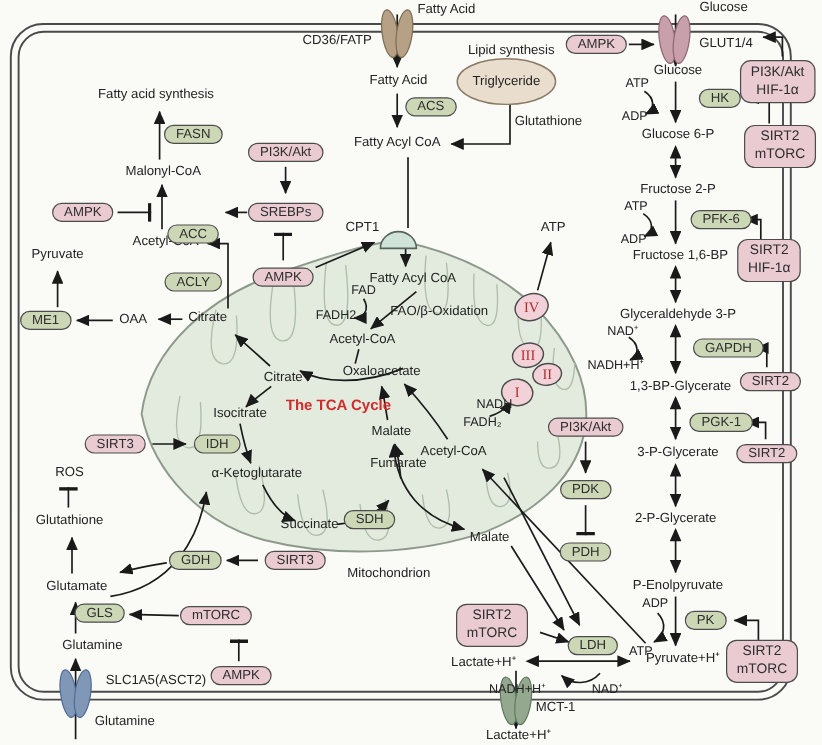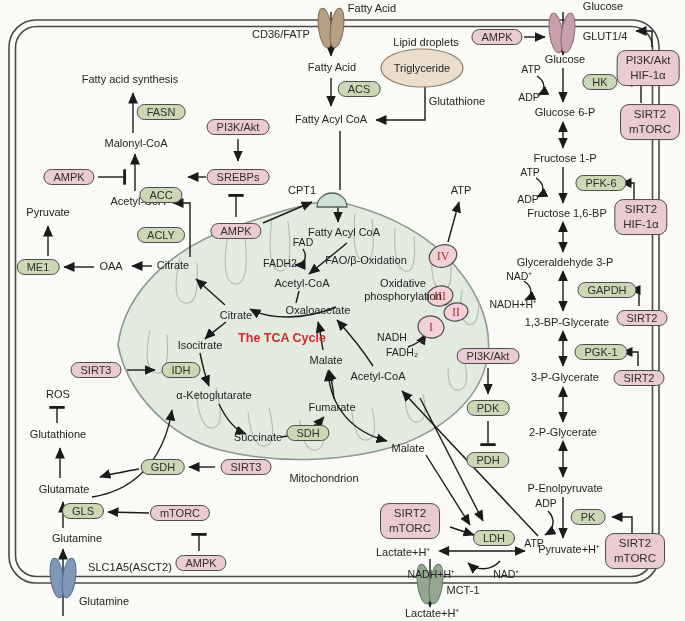--- a/index.html
+++ b/index.html
@@ -186,21 +186,21 @@
 
 <div class="t" style="left:372px;top:8px">Fatty Acid</div>
 <div class="t" style="left:281px;top:34px">CD36/FATP</div>
 <div class="t" style="left:603px;top:6px">Glucose</div>
 <div class="t" style="left:605px;top:36px">GLUT1/4</div>
 
 <div class="t" style="left:565px;top:59px">Glucose</div>
 <div class="t small" style="left:531px;top:70px">ATP</div>
 <div class="t small" style="left:529px;top:98px">ADP</div>
 <div class="t" style="left:565px;top:112px">Glucose 6-P</div>
-<div class="t" style="left:565px;top:158px">Fructose 1-P</div>
+<div class="t" style="left:565px;top:158px">Fructose 2-P</div>
 <div class="t small" style="left:530px;top:173px">ATP</div>
 <div class="t small" style="left:528px;top:200px">ADP</div>
 <div class="t" style="left:567px;top:213px">Fructose 1,6-BP</div>
 <div class="t" style="left:565px;top:262px">Glyceraldehyde 3-P</div>
 <div class="t small" style="left:519px;top:277px">NAD⁺</div>
 <div class="t small" style="left:513px;top:305px">NADH+H⁺</div>
 <div class="t" style="left:567px;top:322px">1,3-BP-Glycerate</div>
 <div class="t" style="left:565px;top:377px">3-P-Glycerate</div>
 <div class="t" style="left:563px;top:432px">2-P-Glycerate</div>
 <div class="t" style="left:565px;top:488px">P-Enolpyruvate</div>
@@ -216,45 +216,41 @@
 
 <div class="t" style="left:130px;top:79px">Fatty acid synthesis</div>
 <div class="t" style="left:136px;top:143px">Malonyl-CoA</div>
 <div class="t" style="left:48px;top:212px">Pyruvate</div>
 <div class="t" style="left:138px;top:201px">Acetyl-CoA</div>
 <div class="t" style="left:111px;top:266px">OAA</div>
 <div class="t" style="left:173px;top:265px">Citrate</div>
 <div class="t" style="left:302px;top:190px">CPT1</div>
 
 <div class="t" style="left:332px;top:67px">Fatty Acid</div>
-<div class="t" style="left:426px;top:42px">Lipid droplets</div>
+<div class="t" style="left:426px;top:42px">Lipid synthesis</div>
 <div class="t" style="left:422px;top:68px">Triglyceride</div>
 <div class="t" style="left:457px;top:101px">Glutathione</div>
 <div class="t" style="left:331px;top:119px">Fatty Acyl CoA</div>
 
 <div class="t small" style="left:303px;top:243px">FAD</div>
 <div class="t small" style="left:280px;top:264px">FADH2</div>
 <div class="t" style="left:344px;top:232px">Fatty Acyl CoA</div>
 <div class="t" style="left:366px;top:260px">FAO/β-Oxidation</div>
 <div class="t" style="left:302px;top:283px">Acetyl-CoA</div>
-<div class="t two" style="left:403px;top:290px">
-  <span>Oxidative</span><br>
-  <span>phosphorylation</span>
-</div>
 <div class="t" style="left:236px;top:315px">Citrate</div>
 <div class="t" style="left:318px;top:310px">Oxaloacetate</div>
 <div class="t" style="left:200px;top:345px">Isocitrate</div>
 <div class="tca" style="left:282px;top:338px">The TCA Cycle</div>
 <div class="t" style="left:326px;top:360px">Malate</div>
-<div class="t small" style="left:392px;top:338px">NADH</div>
+<div class="t small" style="left:412px;top:338px">NADH</div>
 <div class="t small" style="left:402px;top:353px">FADH₂</div>
 <div class="t" style="left:378px;top:376px">Acetyl-CoA</div>
 <div class="t" style="left:214px;top:395px">α-Ketoglutarate</div>
 <div class="t" style="left:258px;top:437px">Succinate</div>
-<div class="t" style="left:332px;top:407px">Fumarate</div>
+<div class="t" style="left:332px;top:386px">Fumarate</div>
 <div class="t" style="left:408px;top:448px">Malate</div>
 <div class="t" style="left:461px;top:190px">ATP</div>
 <div class="t" style="left:324px;top:478px">Mitochondrion</div>
 
 <div class="t" style="left:58px;top:394px">ROS</div>
 <div class="t" style="left:58px;top:434px">Glutathione</div>
 <div class="t" style="left:64px;top:489px">Glutamate</div>
 <div class="t" style="left:77px;top:538px">Glutamine</div>
 <div class="t" style="left:130px;top:567px">SLC1A5(ASCT2)</div>
 <div class="t" style="left:104px;top:601px">Glutamine</div>

